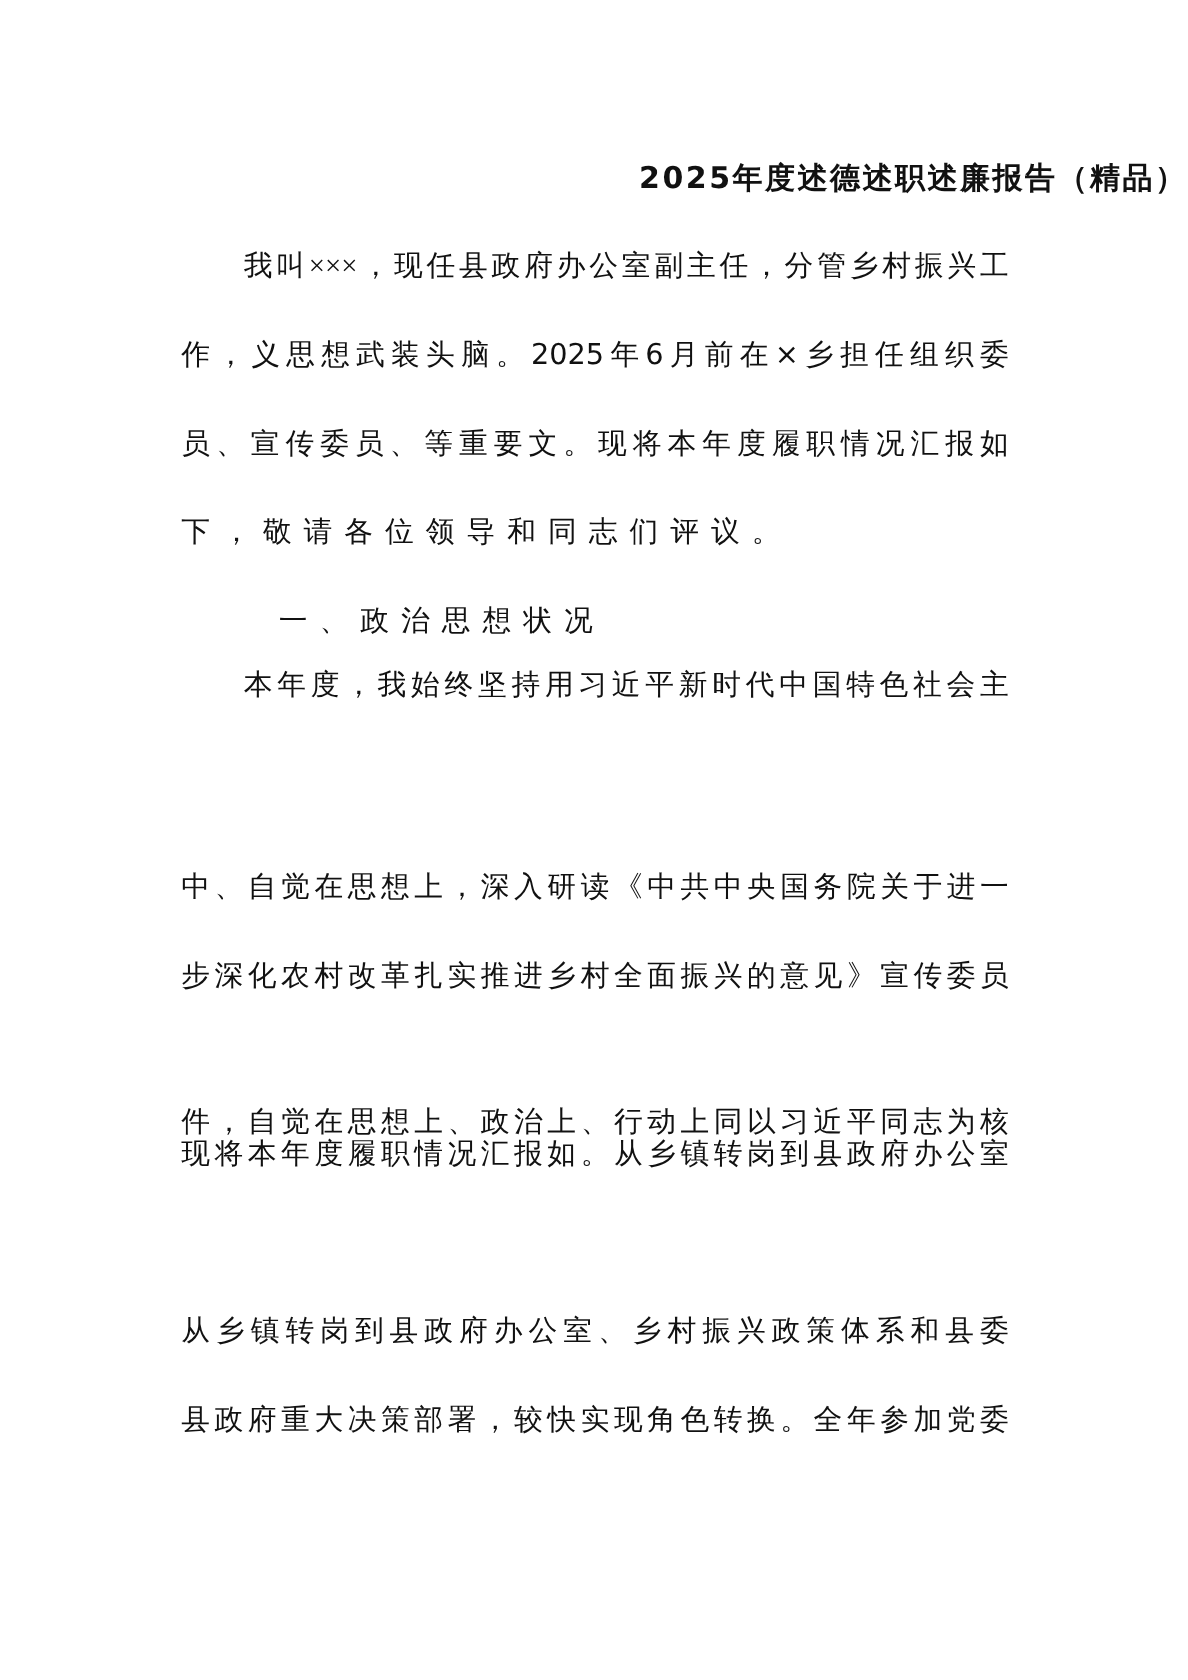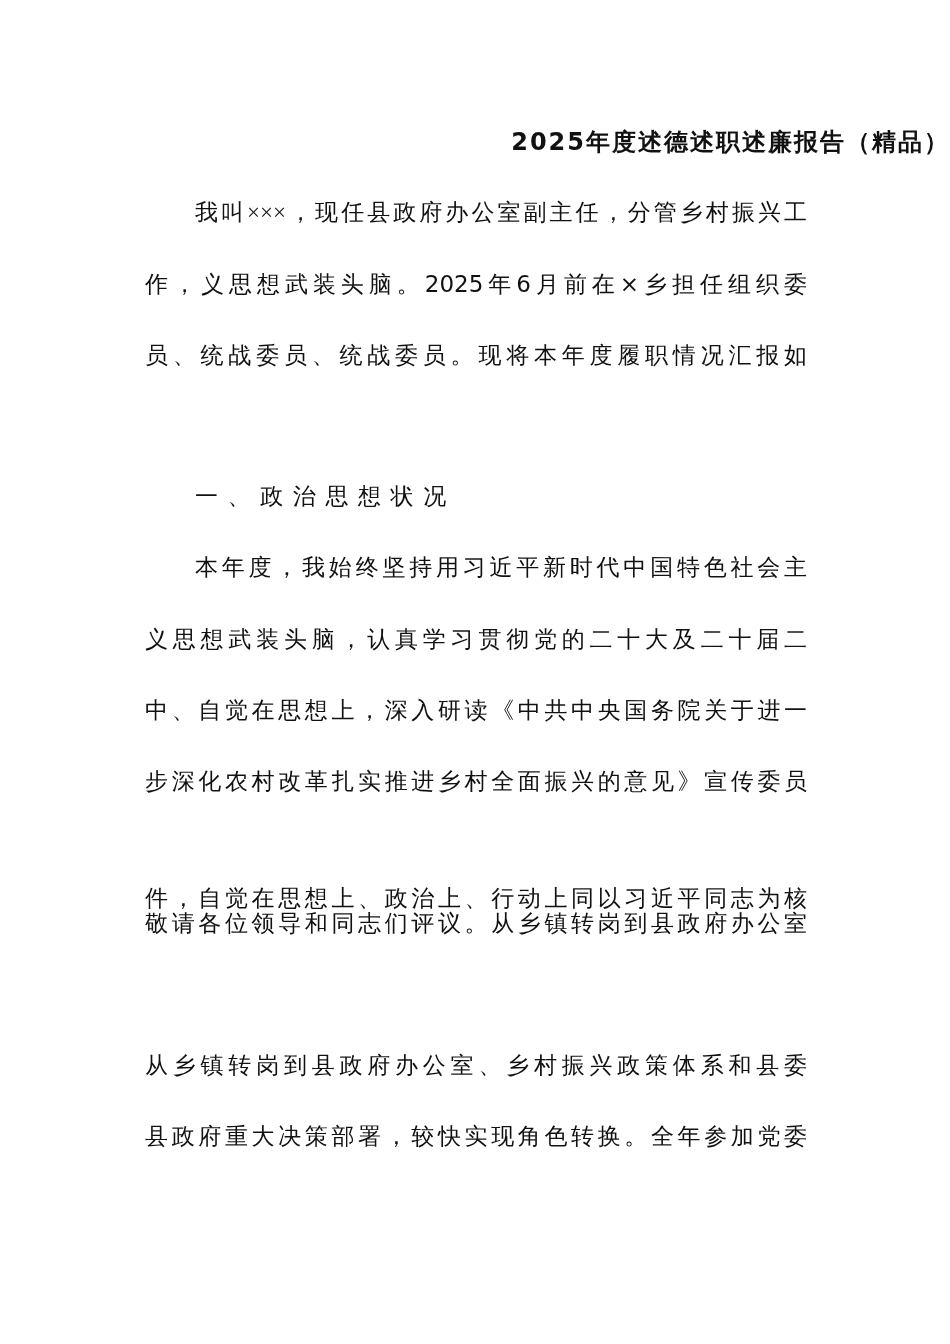--- a/index.html
+++ b/index.html
@@ -5,35 +5,35 @@
   html, body { margin: 0; padding: 0; background: #ffffff; }
   body { width: 950px; height: 1344px; position: relative; overflow: hidden;
          font-family: "DejaVu Sans", "Liberation Sans", sans-serif; color: #111; }
   .page { position: absolute; left: 0; top: 0; width: 950px; height: 1344px; background: #fff; }
   .title { position: absolute; left: 0; width: 950px; top: 124px; text-align: right;
            font-size: 24px; font-weight: bold; letter-spacing: 2px; line-height: 36px; }
   .line { position: absolute; left: 145px; width: 662px; font-size: 23px; line-height: 36px;
           white-space: nowrap; text-align: justify; text-align-last: justify; letter-spacing: 0px; }
   .line.indent { left: 195px; width: 612px; font-family: Liberation Serif, serif; }
   .line.last { text-align-last: left; letter-spacing: 9.6px; }
-  .line.heading { text-align-last: left; letter-spacing: 9.6px; }
+  .line.heading { text-align-last: left; letter-spacing: 9.6px; margin-left: 28px; }
 </style>
 </head>
 <body>
 
 <div class="page">
   <div class="title">2025年度述德述职述廉报告（精品）</div>
 
   <div class="line indent" style="top:195px">我叫×××，现任县政府办公室副主任，分管乡村振兴工</div>
   <div class="line" style="top:266px">作，义思想武装头脑。2025年6月前在×乡担任组织委</div>
-  <div class="line" style="top:337px">员、统战委员、统战委员。现将本年度履职情况汇报如</div>
+  <div class="line" style="top:337px">员、宣传委员、等重要文。现将本年度履职情况汇报如</div>
+  <div class="line last" style="top:408px">下，敬请各位领导和同志们评议。</div>
 
   <div class="line indent heading" style="top:479px">一、政治思想状况</div>
 
-  <div class="line indent" style="top:550px">本年度，我始终坚持用习近平新时代中国特色社会主</div>
-  <div class="line" style="top:621px">义思想武装头脑，认真学习贯彻党的二十大及二十届二</div>
+  <div class="line indent" style="top:530px">本年度，我始终坚持用习近平新时代中国特色社会主</div>
   <div class="line" style="top:692px">中、自觉在思想上，深入研读《中共中央国务院关于进一</div>
   <div class="line" style="top:763px">步深化农村改革扎实推进乡村全面振兴的意见》宣传委员</div>
   <div class="line" style="top:880px">件，自觉在思想上、政治上、行动上同以习近平同志为核</div>
-  <div class="line" style="top:905px">敬请各位领导和同志们评议。从乡镇转岗到县政府办公室</div>
+  <div class="line" style="top:905px">现将本年度履职情况汇报如。从乡镇转岗到县政府办公室</div>
   <div class="line" style="top:1047px">从乡镇转岗到县政府办公室、乡村振兴政策体系和县委</div>
   <div class="line" style="top:1118px">县政府重大决策部署，较快实现角色转换。全年参加党委</div>
 </div>
 
 </body></html>

